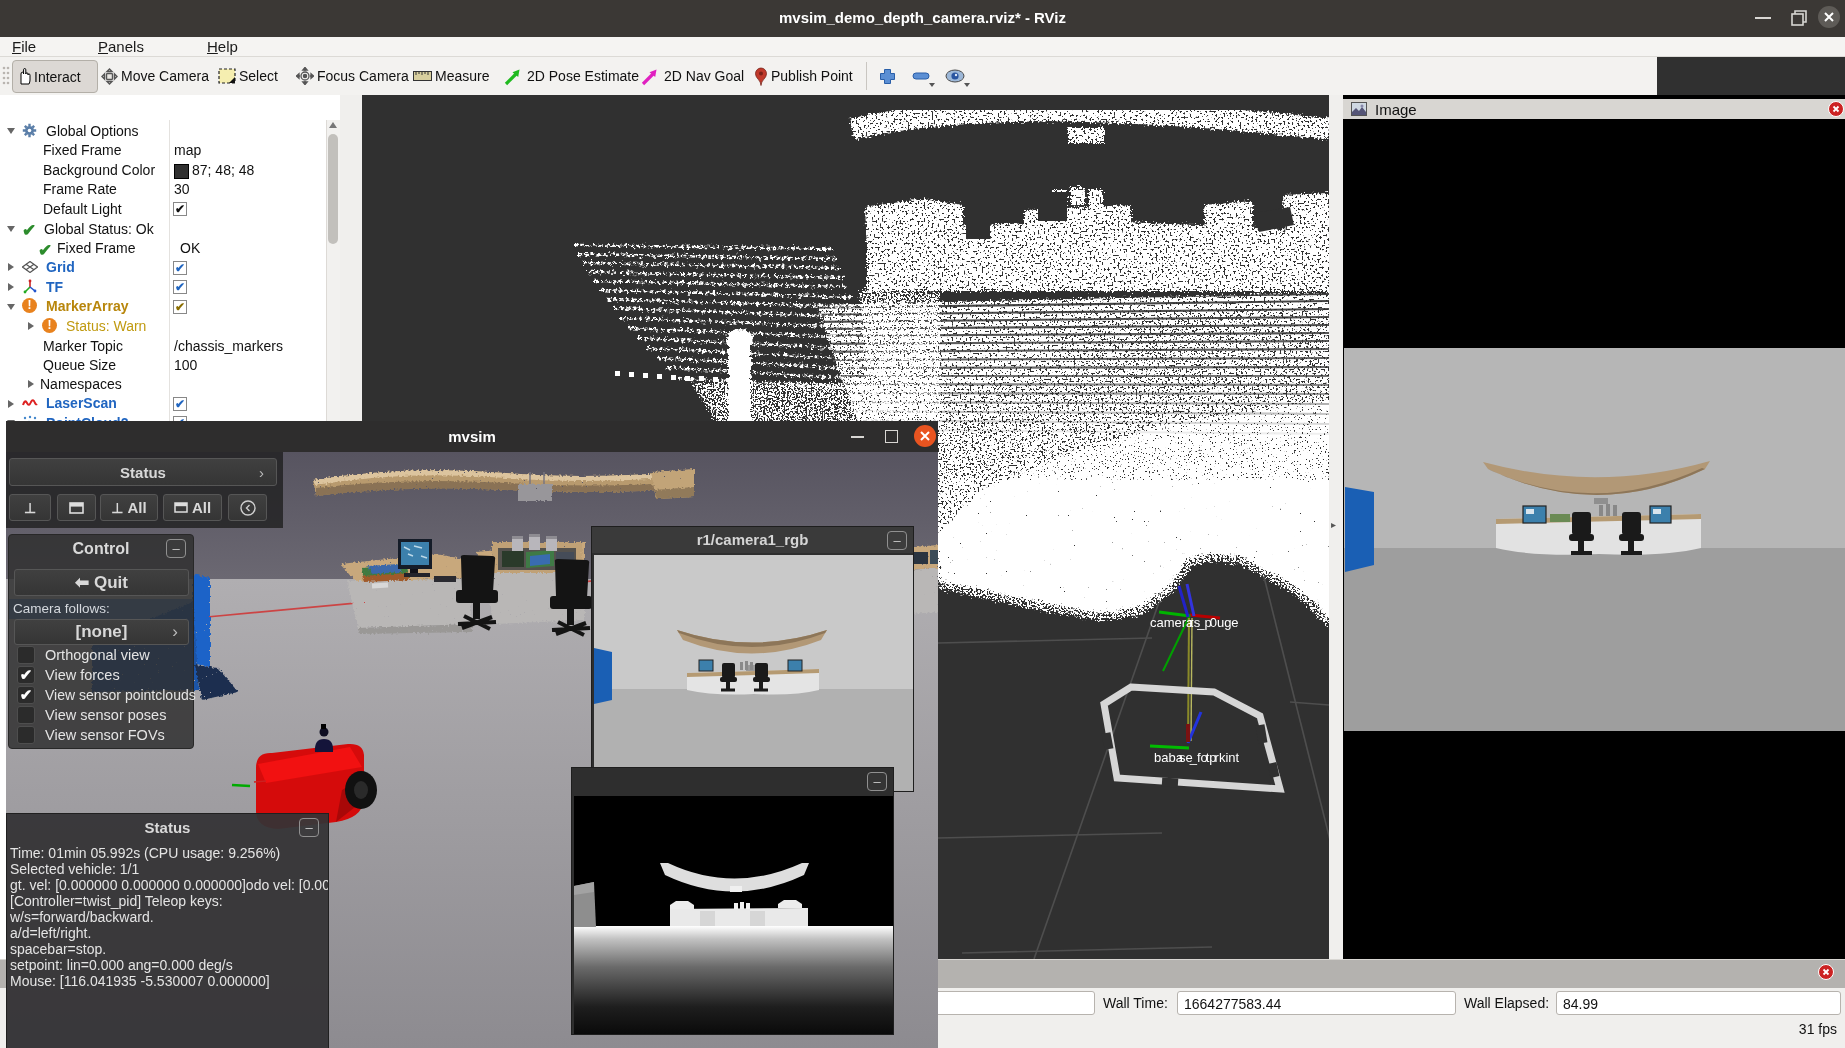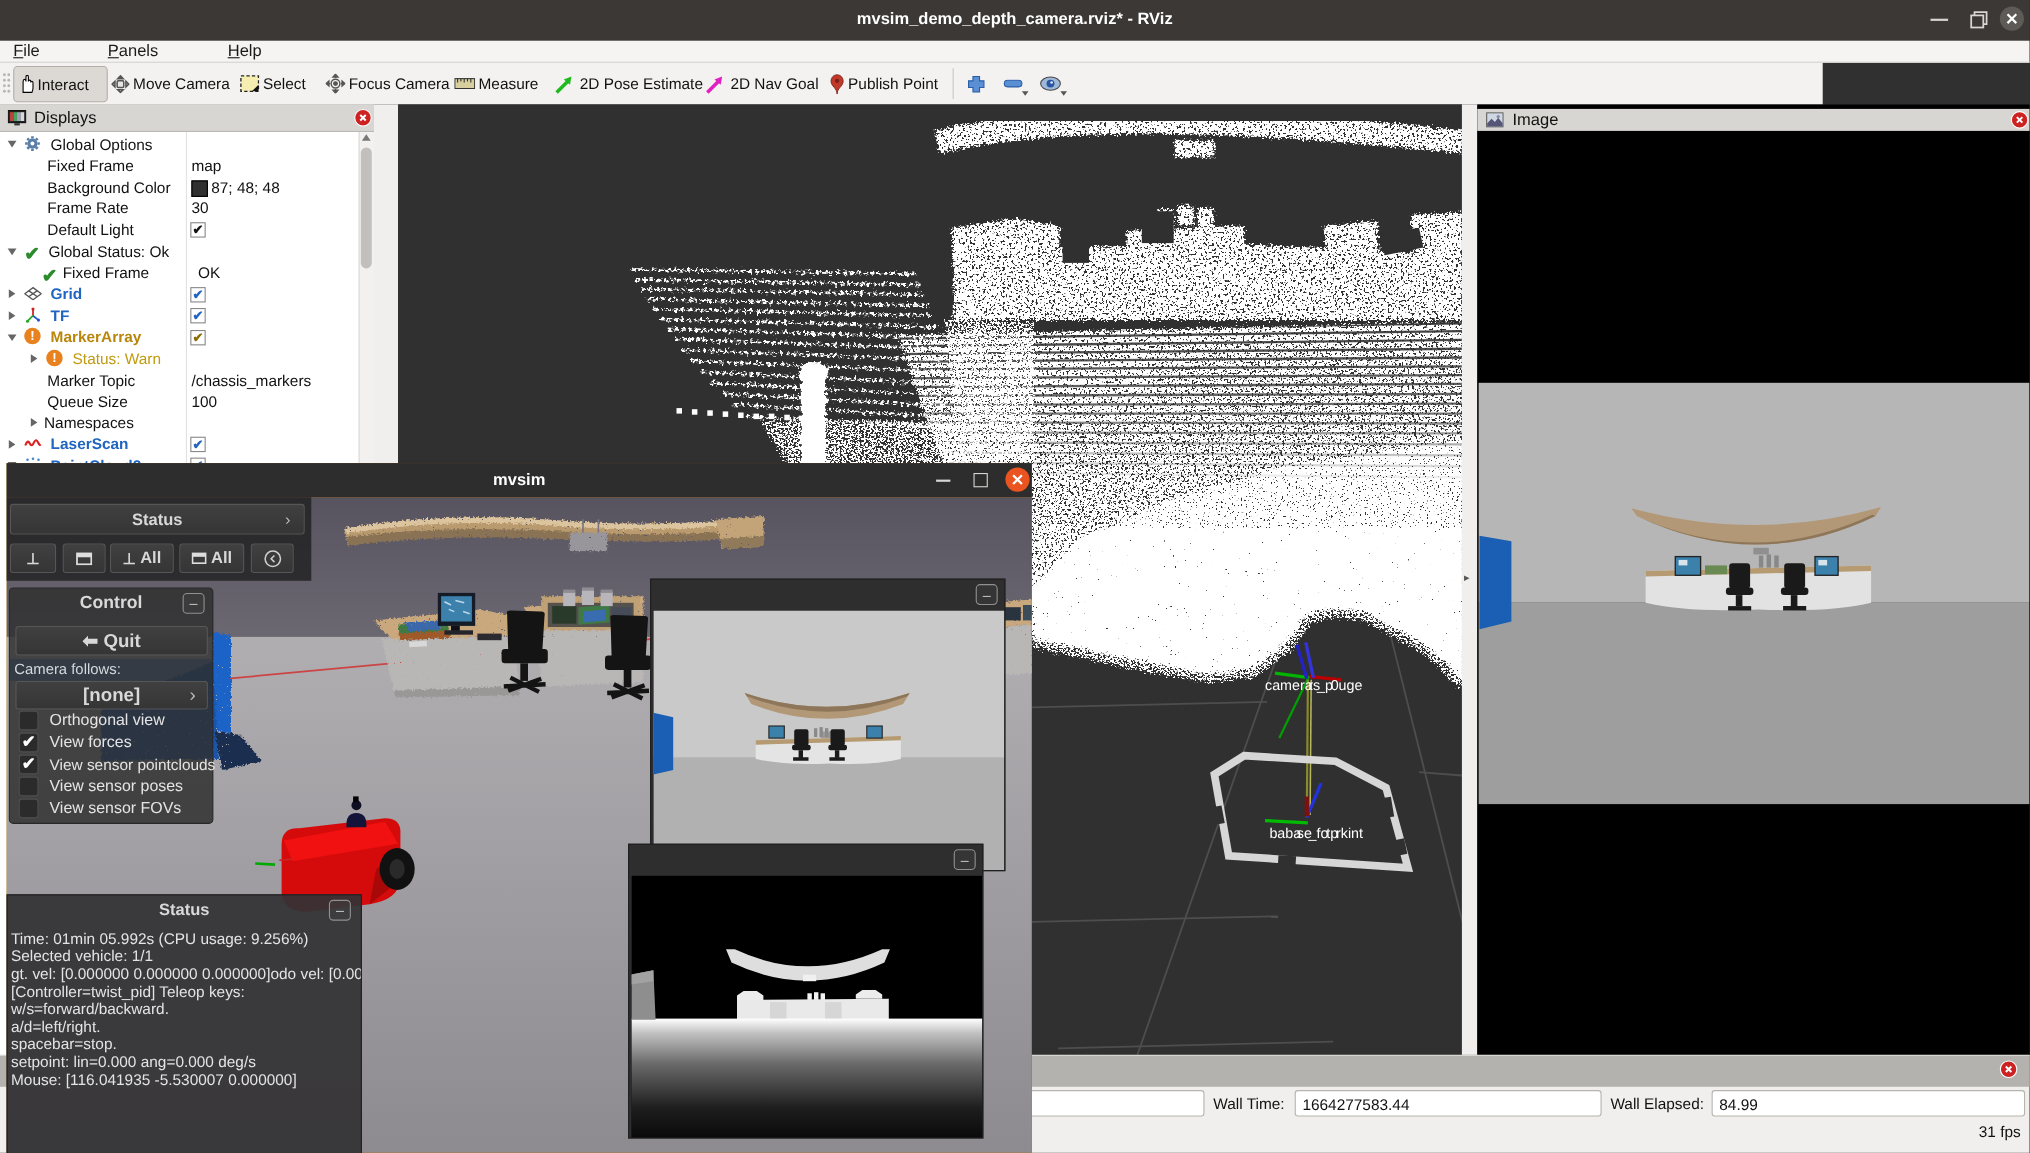--- a/index.html
+++ b/index.html
@@ -28,21 +28,21 @@
   #rsplit{left:1329px;top:95px;width:14px;height:864px;background:#f0efed;color:#555;font-size:10px;}
   
   #imgpanel{left:1343px;top:95px;width:502px;height:864px;background:#000;}
   #imgpanel-hdr{left:0;top:4px;width:502px;height:20px;background:#d8d6d2;display:flex;align-items:center;}
   
   #bottombar{left:0;top:959px;width:1845px;height:89px;background:#f0efed;}
   #bottombar-gray{left:0;top:0;width:1845px;height:28px;background:#b4b2af;border-top:1px solid #d8d6d2;}
   .tfield{position:absolute;height:24px;background:#fff;border:1px solid #b7b3ae;border-radius:3px;font-size:14px;color:#111;line-height:24px;padding-left:6px;box-sizing:border-box;}
   .tlabel{position:absolute;font-size:14px;color:#111;top:36px;}
   
-  #mvsim{left:6px;top:421px;width:932px;height:627px;background:#a16207;}
+  #mvsim{left:6px;top:421px;width:932px;height:627px;background:#0c4a6e;}
   #mvsim-title{left:0;top:0;width:932px;height:31px;background:#2e2d2d;color:#fff;font-weight:bold;font-size:15px;text-align:center;line-height:31px;}
   .ngbtn{position:absolute;background:linear-gradient(#404040,#353535);border:1px solid #565656;border-radius:3px;color:#d8d8d8;font-weight:bold;font-size:15px;display:flex;align-items:center;justify-content:center;box-sizing:border-box;}
   .ngwin{position:absolute;background:rgba(47,47,47,0.84);border:1px solid #282828;border-radius:4px;box-sizing:border-box;}
   .ngtitle{position:absolute;left:0;top:0;width:100%;height:28px;color:#d9d9d9;font-weight:bold;font-size:16px;text-align:center;line-height:28px;}
   .ngmin{position:absolute;width:20px;height:19px;background:rgba(70,70,70,0.3);border:1.5px solid #909090;border-radius:4px;color:#ccc;font-size:13px;line-height:17px;text-align:center;box-sizing:border-box;}
   .cklabel{position:absolute;color:#e4e4e4;font-size:14.5px;white-space:nowrap;}
   .ckbox{position:absolute;width:16px;height:16px;background:#2b2b2b;border:1px solid #4e4e4e;border-radius:3px;color:#fff;font-size:15px;line-height:16px;text-align:center;font-weight:bold;}
   #statuslog{left:0;top:392px;width:321px;height:235px;background:rgba(52,51,53,0.94);border:1px solid #202020;overflow:hidden;}
   .slog{position:absolute;left:3px;color:#e4e4e4;font-size:14px;white-space:nowrap;}
 </style>
@@ -154,36 +154,20 @@
     </svg>
   <div class="abs" style="left:929px;top:26px;width:0;height:0;border-top:4px solid #555;border-left:3.5px solid transparent;border-right:3.5px solid transparent;"></div>
   <svg class="abs" style="left:945px;top:12px;" width="20" height="14" viewBox="0 0 20 14">
       <ellipse cx="10" cy="7" rx="9" ry="6" fill="#9db8d8" stroke="#4a4a4a" stroke-width="1"></ellipse>
       <circle cx="10" cy="7" r="3.6" fill="#2a55a0"></circle>
       <circle cx="11" cy="6" r="1.2" fill="#dde8f5"></circle>
     </svg>
   <div class="abs" style="left:964px;top:26px;width:0;height:0;border-top:4px solid #555;border-left:3.5px solid transparent;border-right:3.5px solid transparent;"></div>
 </div>
 <div class="abs" id="displays">
-  <div class="abs" id="displays-hdr">
-    <svg style="margin-left:7px;" width="17" height="15" viewBox="0 0 17 15">
-        <rect x="0.5" y="0.5" width="16" height="11" fill="#222" stroke="#111"></rect>
-        <rect x="2" y="2" width="3.2" height="8" fill="#c04040"></rect>
-        <rect x="5.2" y="2" width="3.2" height="8" fill="#40a860"></rect>
-        <rect x="8.4" y="2" width="3.2" height="8" fill="#a0a0b8"></rect>
-        <rect x="11.6" y="2" width="3.4" height="8" fill="#d8d8e0"></rect>
-        <rect x="6" y="12" width="5" height="2" fill="#333"></rect>
-      </svg>
-    <span style="margin-left:7px;font-size:15px;color:#111;">Displays</span>
-    <div class="abs" style="left:322px;top:4px;width:16px;height:16px;border-radius:50%;background:#cc2222;border:1px solid #fff;box-sizing:border-box;">
-      <svg width="14" height="14" viewBox="0 0 14 14">
-          <path d="M4.5 4.5 L9.5 9.5 M9.5 4.5 L4.5 9.5" stroke="#fff" stroke-width="1.8"></path>
-        </svg>
-    </div>
-  </div>
 
   <div class="abs" style="left:169px;top:25px;width:1px;height:395px;background:#e4e2df;"></div>
 
   <div class="abs" style="left:326px;top:25px;width:13px;height:860px;background:#f2f1ef;border-left:1px solid #dddad6;">
     <div class="abs" style="left:2px;top:2px;width:0;height:0;border-bottom:6px solid #777;border-left:4.5px solid transparent;border-right:4.5px solid transparent;"></div>
     <div class="abs" style="left:1px;top:14px;width:10px;height:110px;background:#c2c0bc;border-radius:5px;"></div>
   </div>
 
   <div class="tri-d" style="left:7px;top:33px;"></div>
   <svg class="abs" style="left:22px;top:28px;" width="15" height="15" viewBox="0 0 15 15">
@@ -695,20 +679,21 @@
     <div class="slog" style="top:63px;">gt. vel: [0.000000 0.000000 0.000000]odo vel: [0.000</div>
     <div class="slog" style="top:79px;">[Controller=twist_pid] Teleop keys:</div>
     <div class="slog" style="top:95px;">w/s=forward/backward.</div>
     <div class="slog" style="top:111px;">a/d=left/right.</div>
     <div class="slog" style="top:127px;">spacebar=stop.</div>
     <div class="slog" style="top:143px;">setpoint: lin=0.000 ang=0.000 deg/s</div>
     <div class="slog" style="top:159px;">Mouse: [116.041935 -5.530007 0.000000]</div>
   </div>
 
   <div class="abs" id="rgbwin" style="left:585px;top:105px;width:323px;height:266px;background:#2e2e2e;border:1px solid #1e1e1e;box-sizing:border-box;">
+    <div class="abs" style="left:0;top:0;width:321px;height:26px;background:#3a3a3a;color:#d5d5d5;font-weight:bold;font-size:15px;text-align:center;line-height:26px;">r1/camera1_rgb</div>
     <div class="ngmin" style="right:6px;top:4px;">–</div>
     <svg class="abs" style="left:2px;top:28px;" width="319" height="236" viewBox="0 0 319 236">
       <rect width="319" height="134" fill="#c9c9c9"></rect>
       <rect y="134" width="319" height="102" fill="#b1b1b1"></rect>
       <path d="M83,75 Q158,100 233,75 L227,85 Q158,112 89,85 Z" fill="#b29876"></path>
       <path d="M83,75 Q158,100 233,75 L231,78 Q158,106 85,78 Z" fill="#8d7659"></path>
       <rect x="152" y="110" width="14" height="6" fill="#9a9a9a"></rect>
       <path d="M93,118 L225,114 L225,135 Q200,141 160,139 Q120,141 93,135 Z" fill="#e4e4e4"></path>
       <path d="M93,118 L225,114 L225,118 L93,122 Z" fill="#b59a72"></path>
       <rect x="105" y="105" width="14" height="11" fill="#3c80ac" stroke="#222" stroke-width="1"></rect>

